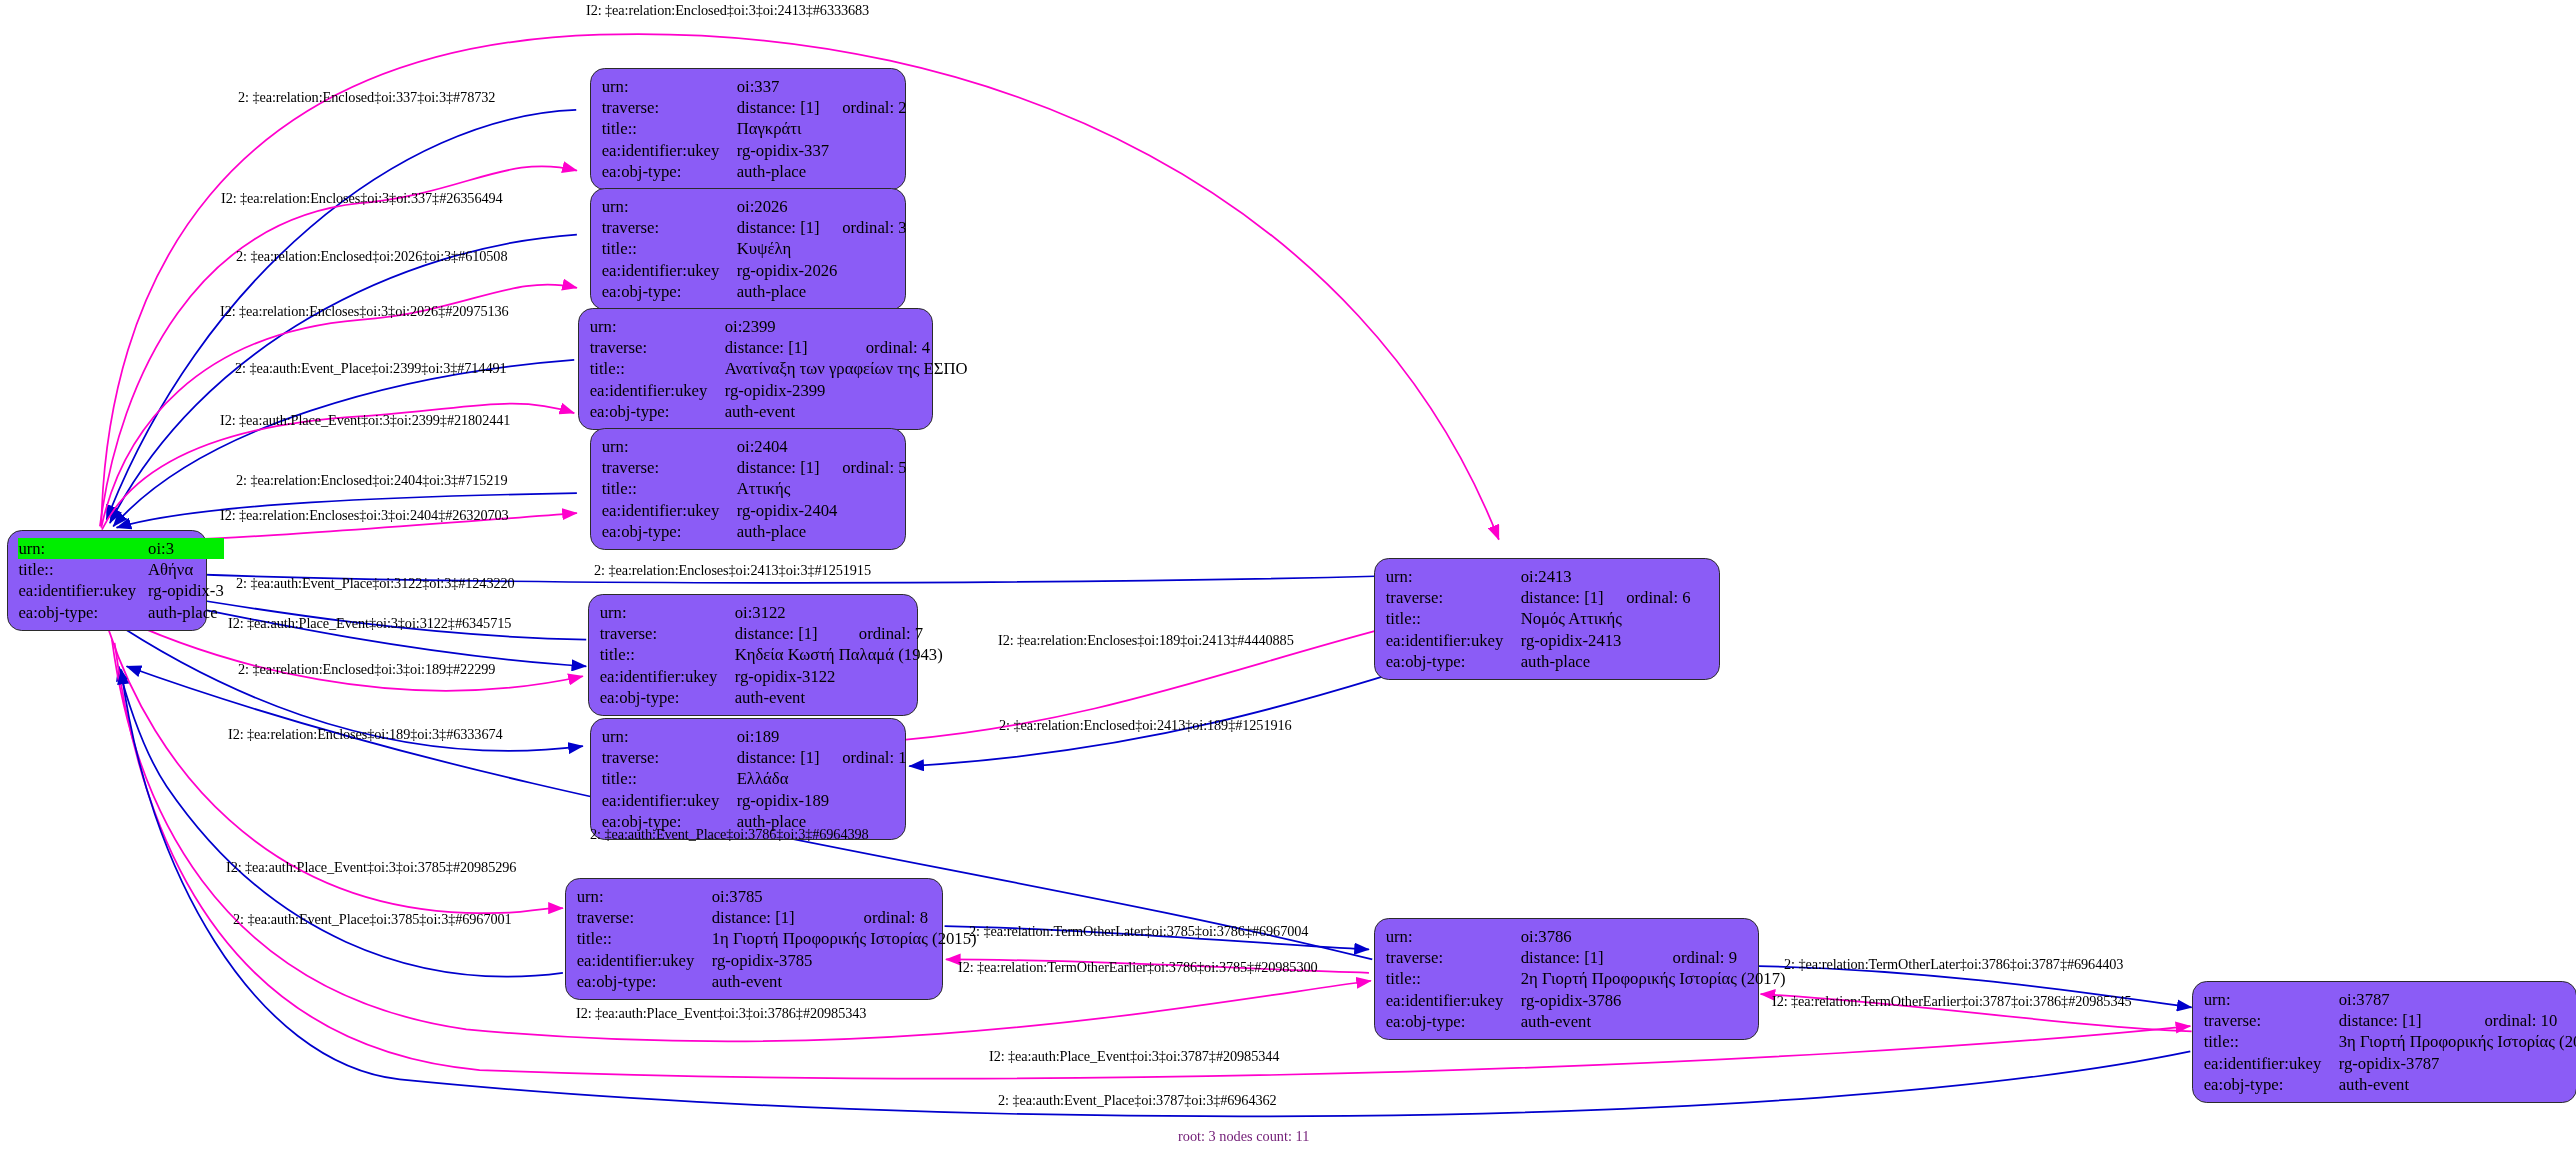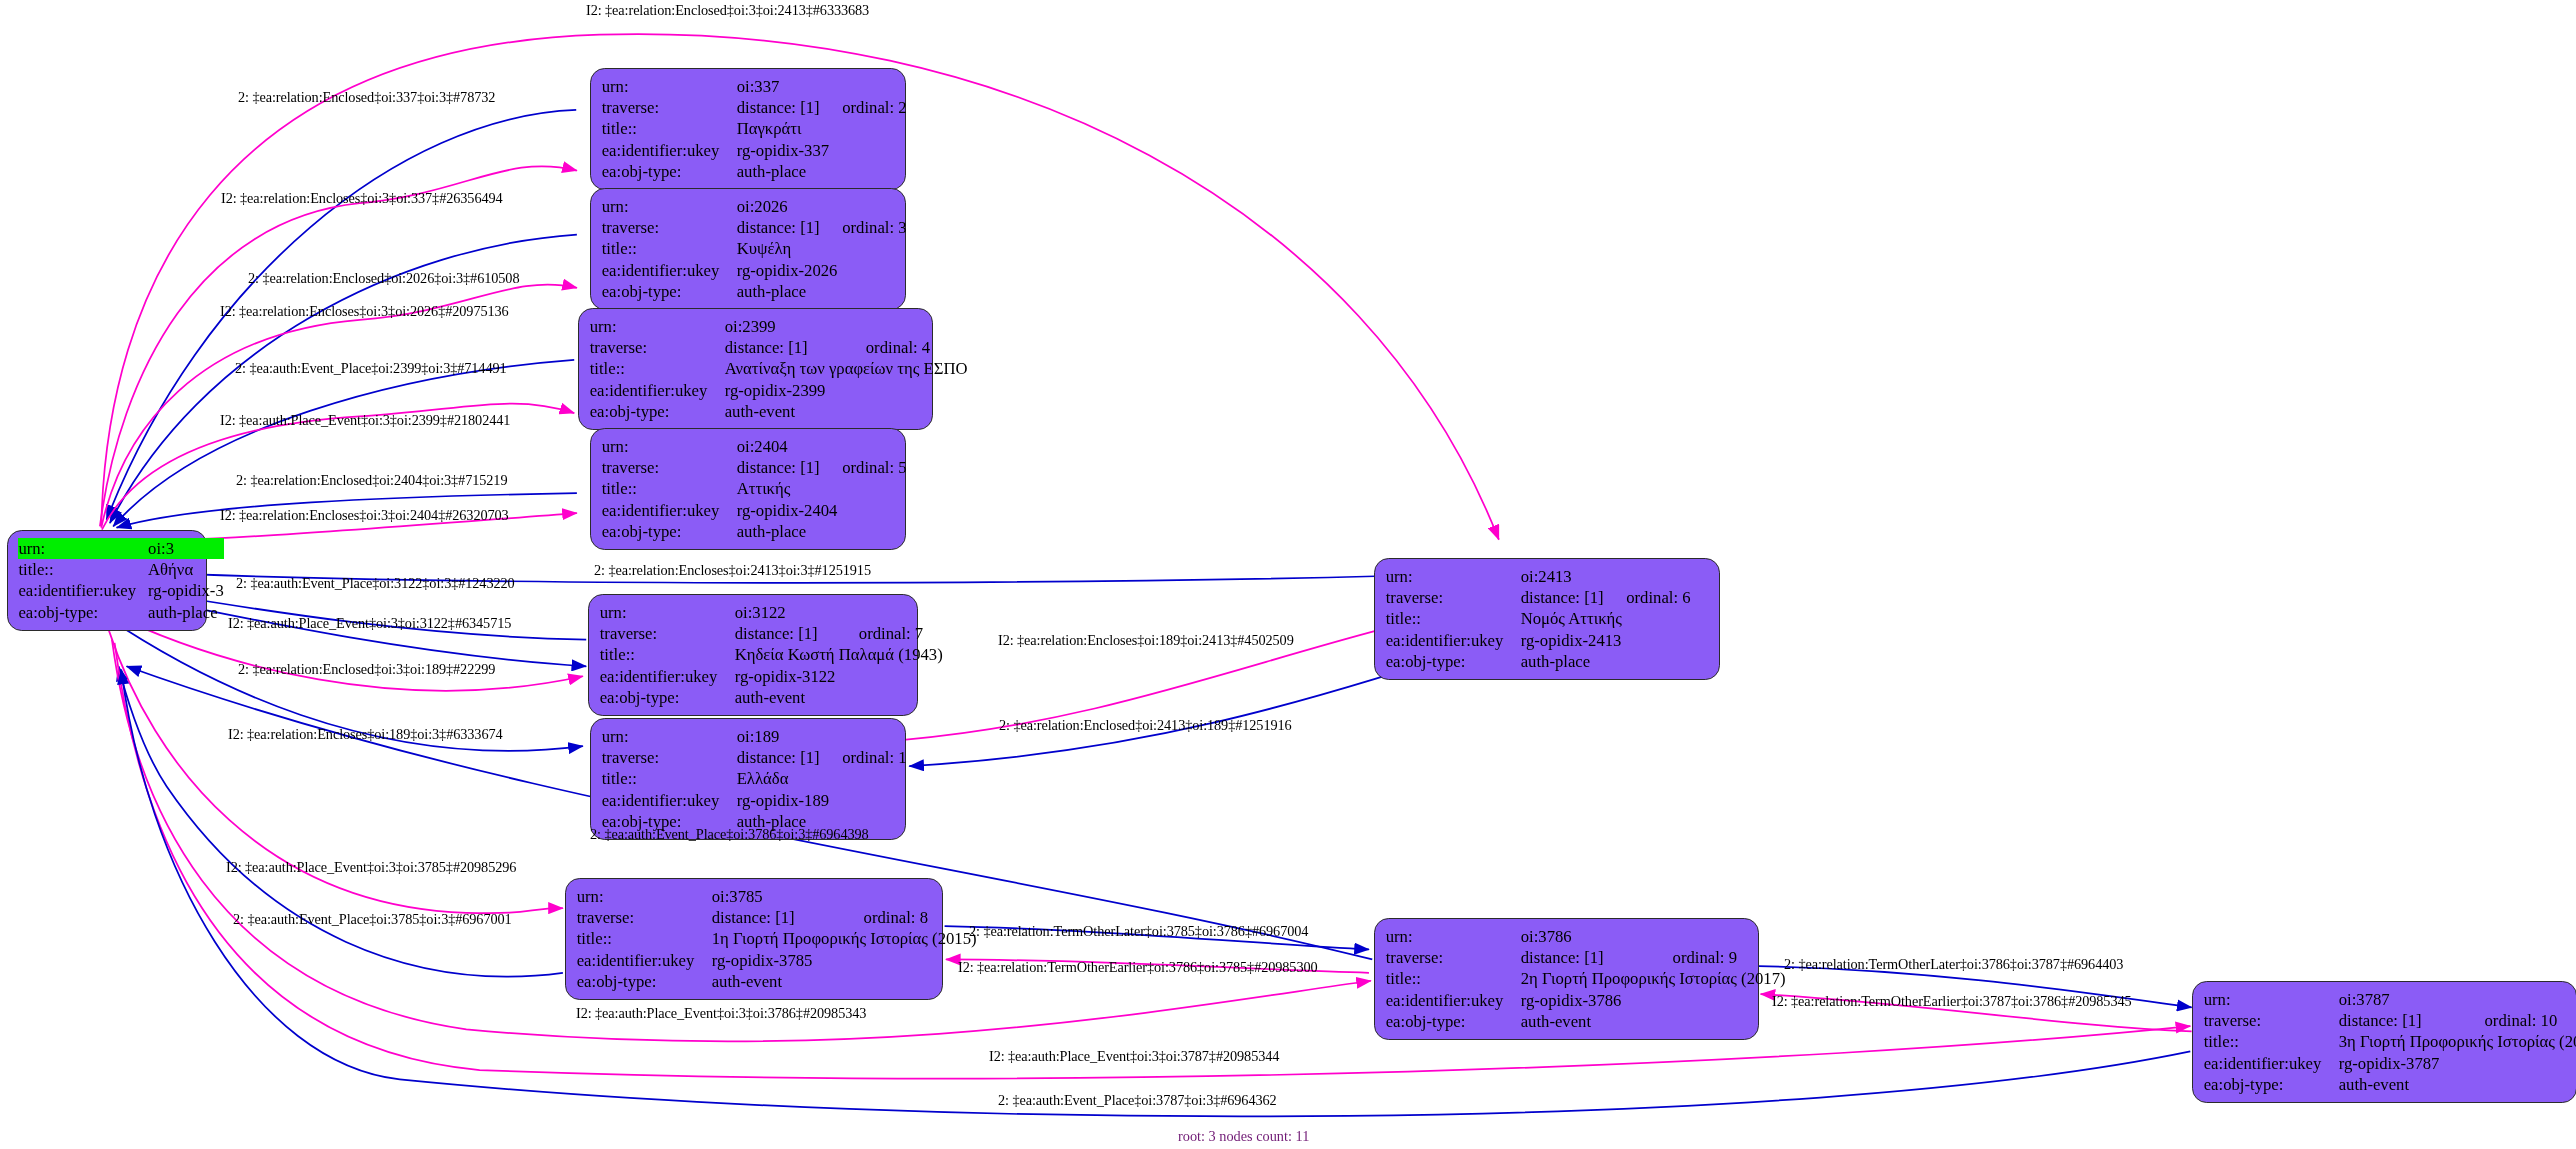--- a/index.html
+++ b/index.html
@@ -457,21 +457,21 @@
     </tbody>
       </table>
   </div>
 
   <div class="edge-label" style="left:586px; top:2px;">I2: ‡ea:relation:Enclosed‡oi:3‡oi:2413‡#6333683</div>
 
   <div class="edge-label" style="left:238px; top:89px;">2: ‡ea:relation:Enclosed‡oi:337‡oi:3‡#78732</div>
 
   <div class="edge-label" style="left:221px; top:190px;">I2: ‡ea:relation:Encloses‡oi:3‡oi:337‡#26356494</div>
 
-  <div class="edge-label" style="left:248px; top:248px;margin-top:22px;">2: ‡ea:relation:Enclosed‡oi:2026‡oi:3‡#610508</div>
+  <div class="edge-label" style="left:236px; top:248px;">2: ‡ea:relation:Enclosed‡oi:2026‡oi:3‡#610508</div>
 
   <div class="edge-label" style="left:220px; top:303px;">I2: ‡ea:relation:Encloses‡oi:3‡oi:2026‡#20975136</div>
 
   <div class="edge-label" style="left:235px; top:360px;">2: ‡ea:auth:Event_Place‡oi:2399‡oi:3‡#714491</div>
 
   <div class="edge-label" style="left:220px; top:412px;">I2: ‡ea:auth:Place_Event‡oi:3‡oi:2399‡#21802441</div>
 
   <div class="edge-label" style="left:236px; top:472px;">2: ‡ea:relation:Enclosed‡oi:2404‡oi:3‡#715219</div>
 
   <div class="edge-label" style="left:220px; top:507px;">I2: ‡ea:relation:Encloses‡oi:3‡oi:2404‡#26320703</div>
@@ -479,21 +479,21 @@
   <div class="edge-label" style="left:594px; top:562px;">2: ‡ea:relation:Encloses‡oi:2413‡oi:3‡#1251915</div>
 
   <div class="edge-label" style="left:236px; top:575px;">2: ‡ea:auth:Event_Place‡oi:3122‡oi:3‡#1243220</div>
 
   <div class="edge-label" style="left:228px; top:615px;">I2: ‡ea:auth:Place_Event‡oi:3‡oi:3122‡#6345715</div>
 
   <div class="edge-label" style="left:238px; top:661px;">2: ‡ea:relation:Enclosed‡oi:3‡oi:189‡#22299</div>
 
   <div class="edge-label" style="left:228px; top:726px;">I2: ‡ea:relation:Encloses‡oi:189‡oi:3‡#6333674</div>
 
-  <div class="edge-label" style="left:998px; top:632px;">I2: ‡ea:relation:Encloses‡oi:189‡oi:2413‡#4502509</div>
+  <div class="edge-label" style="left:998px; top:632px;">I2: ‡ea:relation:Encloses‡oi:189‡oi:2413‡#4440885</div>
 
   <div class="edge-label" style="left:999px; top:717px;">2: ‡ea:relation:Enclosed‡oi:2413‡oi:189‡#1251916</div>
 
   <div class="edge-label" style="left:590px; top:826px;">2: ‡ea:auth:Event_Place‡oi:3786‡oi:3‡#6964398</div>
 
   <div class="edge-label" style="left:226px; top:859px;">I2: ‡ea:auth:Place_Event‡oi:3‡oi:3785‡#20985296</div>
 
   <div class="edge-label" style="left:233px; top:911px;">2: ‡ea:auth:Event_Place‡oi:3785‡oi:3‡#6967001</div>
 
   <div class="edge-label" style="left:969px; top:923px;">2: ‡ea:relation:TermOtherLater‡oi:3785‡oi:3786‡#6967004</div>

